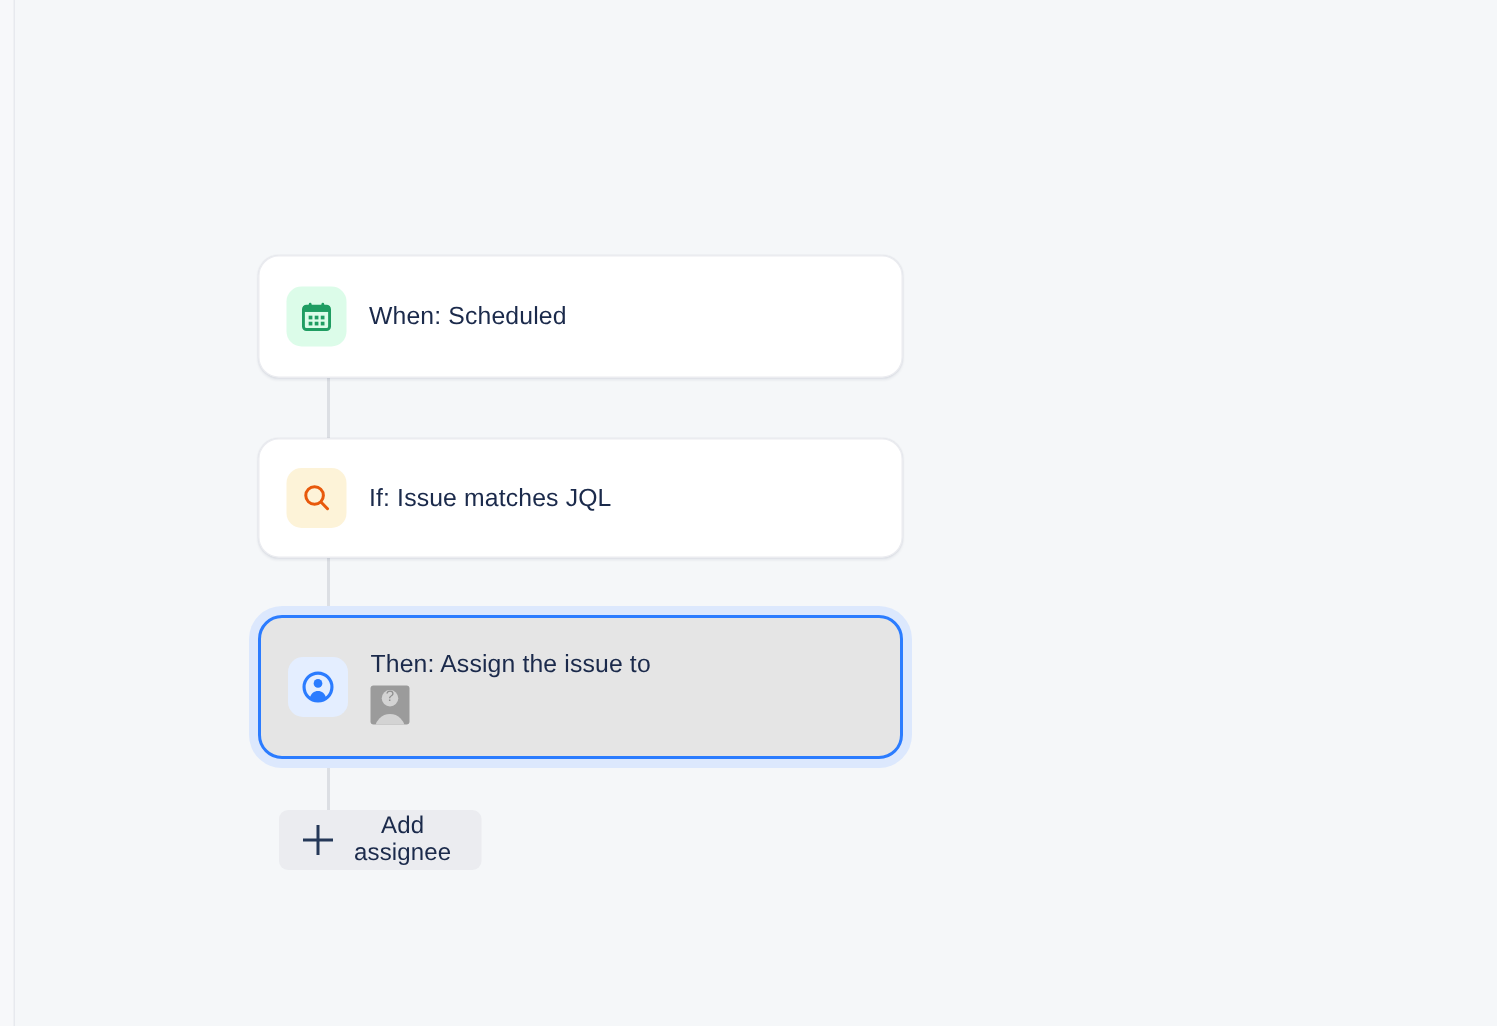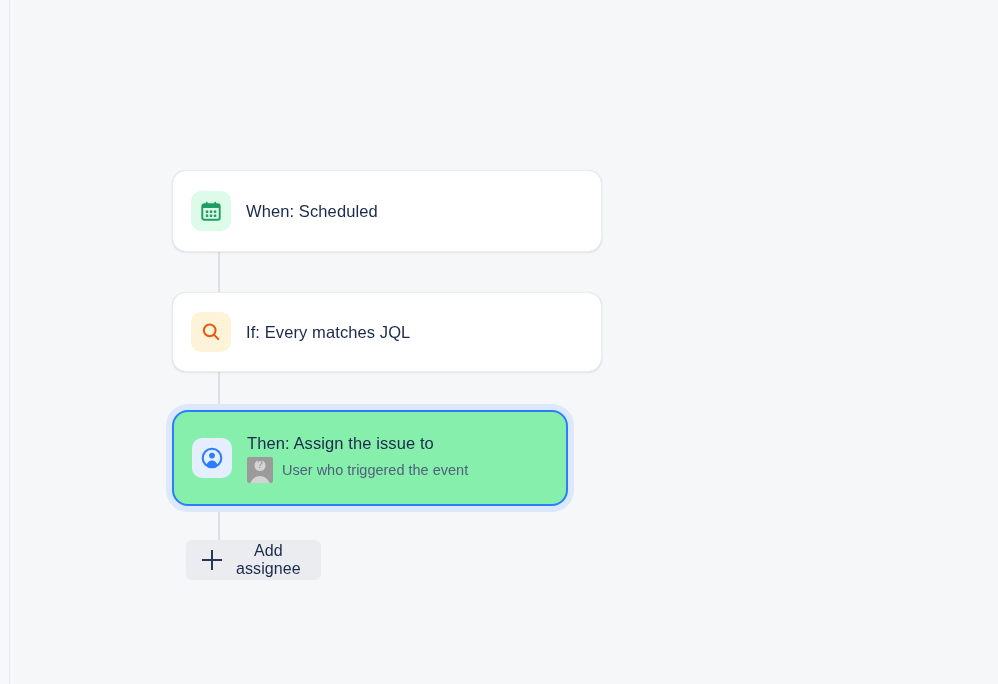--- a/index.html
+++ b/index.html
@@ -57,26 +57,26 @@
     display: flex;
     align-items: center;
     padding: 0 18px;
   }
   .card-1 { left: 172px; top: 170px; width: 430px; height: 82px; }
   .card-2 { left: 172px; top: 292px; width: 430px; height: 80px; }
 
   .card-selected {
     left: 172px;
     top: 410px;
-    width: 396px;
+    width: 430px;
     height: 96px;
     border: 2px solid #2b7cff;
     border-radius: 16px;
     box-shadow: 0 0 0 6px #dce8fd;
-    background: #86efac;
+    background: #e5e5e5;
   }
 
   .icon-tile {
     width: 40px;
     height: 40px;
     border-radius: 10px;
     flex: 0 0 auto;
     display: flex;
     align-items: center;
     justify-content: center;
@@ -225,41 +225,40 @@
     </div>
 
     <div class="card card-2">
       <div class="icon-tile tile-yellow">
         <svg width="22" height="22" viewBox="0 0 24 24" aria-hidden="true">
           <circle cx="10.6" cy="10.2" r="6.4" fill="none" stroke="#e8590c" stroke-width="2.2"></circle>
           <line x1="15.4" y1="15.1" x2="20" y2="19.8" stroke="#e8590c" stroke-width="2.2" stroke-linecap="round"></line>
         </svg>
       </div>
       <div class="card-text">
-        <div class="card-title">If: Every matches JQL</div>
+        <div class="card-title">If: Issue matches JQL</div>
       </div>
     </div>
 
     <div class="card card-selected">
       <div class="icon-tile tile-blue">
         <svg width="24" height="24" viewBox="0 0 24 24" aria-hidden="true">
           <circle cx="12" cy="12" r="9.3" fill="none" stroke="#2b7cff" stroke-width="2.1"></circle>
           <circle cx="12" cy="9.6" r="2.9" fill="#2b7cff"></circle>
           <path d="M6.6 19.2c.7-3 2.8-4.6 5.4-4.6s4.7 1.6 5.4 4.6a9 9 0 0 1-10.8 0z" fill="#2b7cff"></path>
         </svg>
       </div>
       <div class="card-text">
         <div class="card-title">Then: Assign the issue to</div>
         <div class="card-sub">
           <span class="avatar-chip">
             <span class="body"></span>
             <span class="head"></span>
             <span class="qmark">?</span>
           </span>
-          <span>User who triggered the event</span>
         </div>
       </div>
     </div>
 
     <button class="add-button">
       <span class="plus"></span>
       <span class="label">Add assignee</span>
     </button>
 
   </div>

